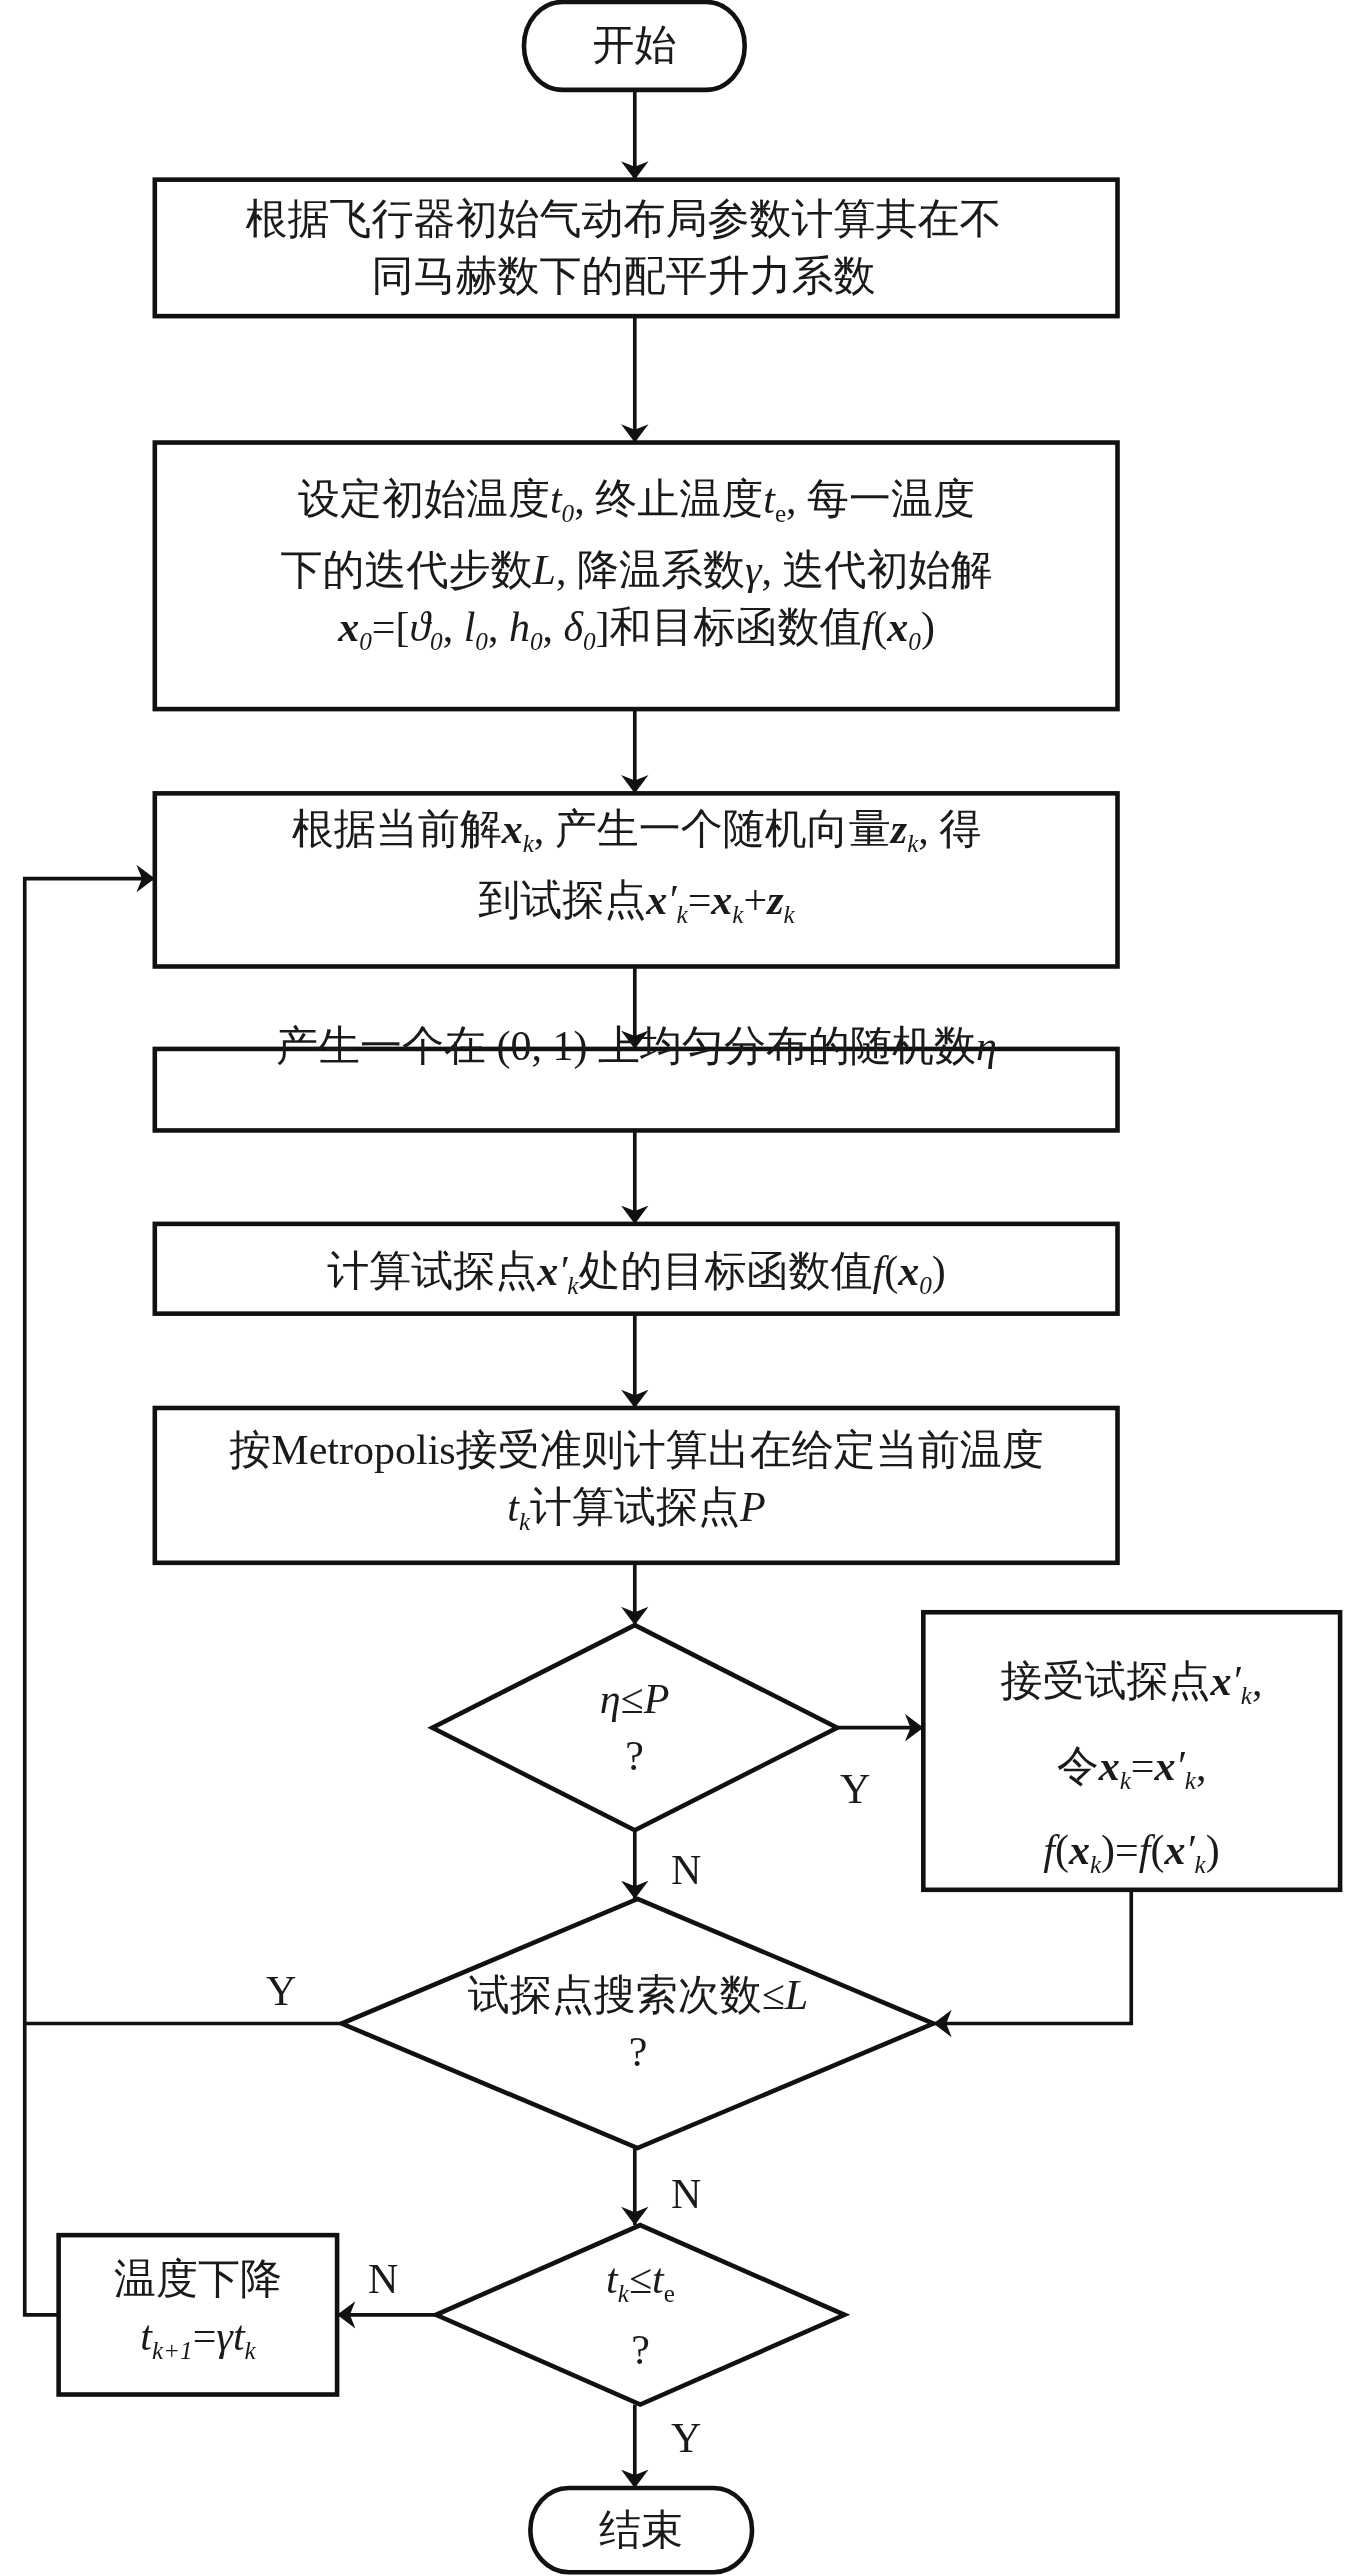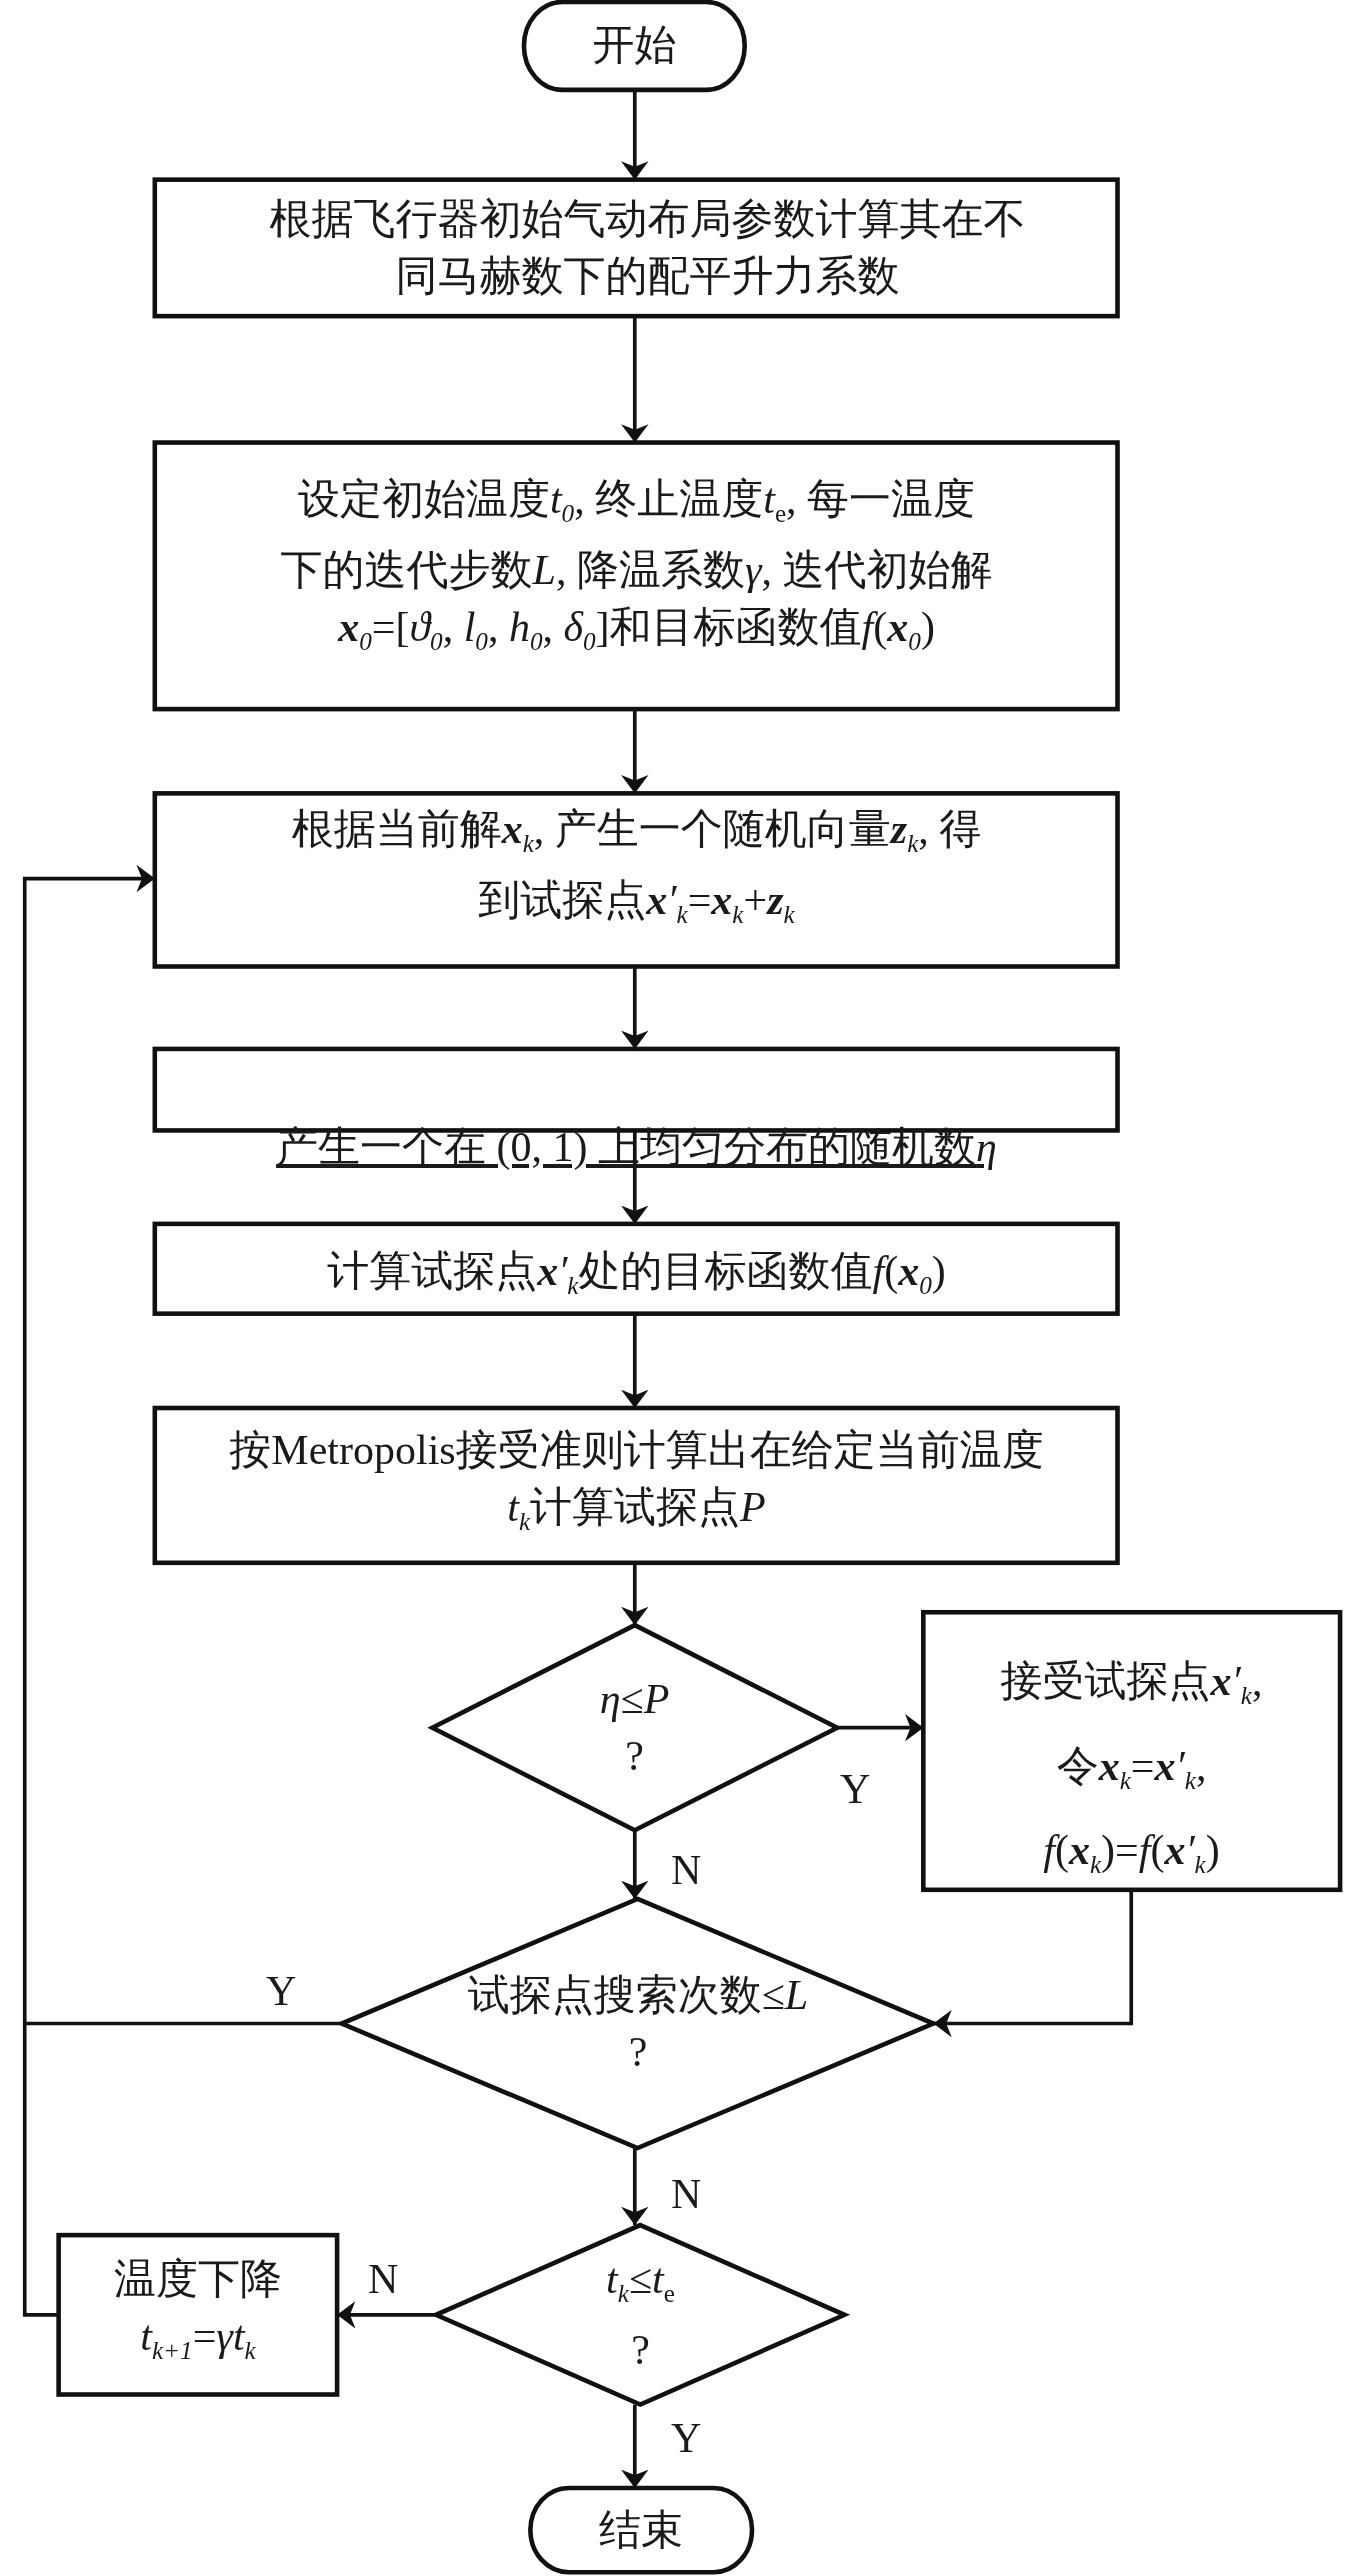--- a/index.html
+++ b/index.html
@@ -56,34 +56,34 @@
       <polyline points="476,2527 368,2527" fill="none" stroke="#111111" stroke-width="4" marker-end="url(#arr)"></polyline>
       <polyline points="64,2527 27,2527 27,959 169,959" fill="none" stroke="#111111" stroke-width="4" marker-end="url(#arr)"></polyline>
       <polyline points="693,2625 693,2716" fill="none" stroke="#111111" stroke-width="4" marker-end="url(#arr)"></polyline>
     </g>
 </svg>
 
 <div id="texts">
     <div class="node-text" style="left: 524px; top: 1.8px; width: 221px; height: 88px;">
       <div class="line"><span>开始</span></div>
     </div>
-    <div class="node-text" style="left: 166px; top: 180px; width: 963px; height: 136px;">
+    <div class="node-text" style="left: 142px; top: 180px; width: 963px; height: 136px;">
       <div class="line"><span>根据飞行器初始气动布局参数计算其在不</span></div>
       <div class="line"><span>同马赫数下的配平升力系数</span></div>
     </div>
     <div class="node-text" style="left: 155px; top: 437px; width: 963px; height: 267px;">
       <div class="line"><span>设定初始温度</span><span class="it">t</span><span class="sub">0</span><span>, 终止温度</span><span class="it">t</span><span class="sub up">e</span><span>, 每一温度</span></div>
       <div class="line"><span>下的迭代步数</span><span class="it">L</span><span>, 降温系数</span><span class="it">γ</span><span>, 迭代初始解</span></div>
       <div class="line"><span class="bf">x</span><span class="sub">0</span><span>=[</span><span class="it">ϑ</span><span class="sub">0</span><span>, </span><span class="it">l</span><span class="sub">0</span><span>, </span><span class="it">h</span><span class="sub">0</span><span>, </span><span class="it">δ</span><span class="sub">0</span><span>]和目标函数值</span><span class="it">f</span><span>(</span><span class="bf">x</span><span class="sub">0</span><span>)</span></div>
     </div>
     <div class="node-text" style="left: 155px; top: 770px; width: 963px; height: 173px; justify-content: flex-end;">
       <div class="line"><span>根据当前解</span><span class="bf">x</span><span class="sub">k</span><span>, 产生一个随机向量</span><span class="bf">z</span><span class="sub">k</span><span>, 得</span></div>
       <div class="line"><span>到试探点</span><span class="bf">x</span><span class="it">′</span><span class="sub">k</span><span>=</span><span class="bf">x</span><span class="sub">k</span><span>+</span><span class="bf">z</span><span class="sub">k</span></div>
     </div>
-    <div class="node-text" style="left: 155px; top: 1106px; width: 963px; height: 82px; text-decoration: underline;">
+    <div class="node-text" style="left: 155px; top: 1005px; width: 963px; height: 82px;">
       <div class="line"><span>产生一个在 (0, 1) 上均匀分布的随机数</span><span class="it">η</span></div>
     </div>
     <div class="node-text" style="left: 155px; top: 1224px; width: 963px; height: 90px; justify-content: flex-end;">
       <div class="line"><span>计算试探点</span><span class="bf">x</span><span class="it">′</span><span class="sub">k</span><span>处的目标函数值</span><span class="it">f</span><span>(</span><span class="bf">x</span><span class="sub">0</span><span>)</span></div>
     </div>
     <div class="node-text" style="left: 155px; top: 1408px; width: 963px; height: 155px;">
       <div class="line"><span>按Metropolis接受准则计算出在给定当前温度</span></div>
       <div class="line"><span class="it">t</span><span class="sub">k</span><span>计算试探点</span><span class="it">P</span></div>
     </div>
     <div class="node-text" style="left: 432px; top: 1625px; width: 405px; height: 205px;">

